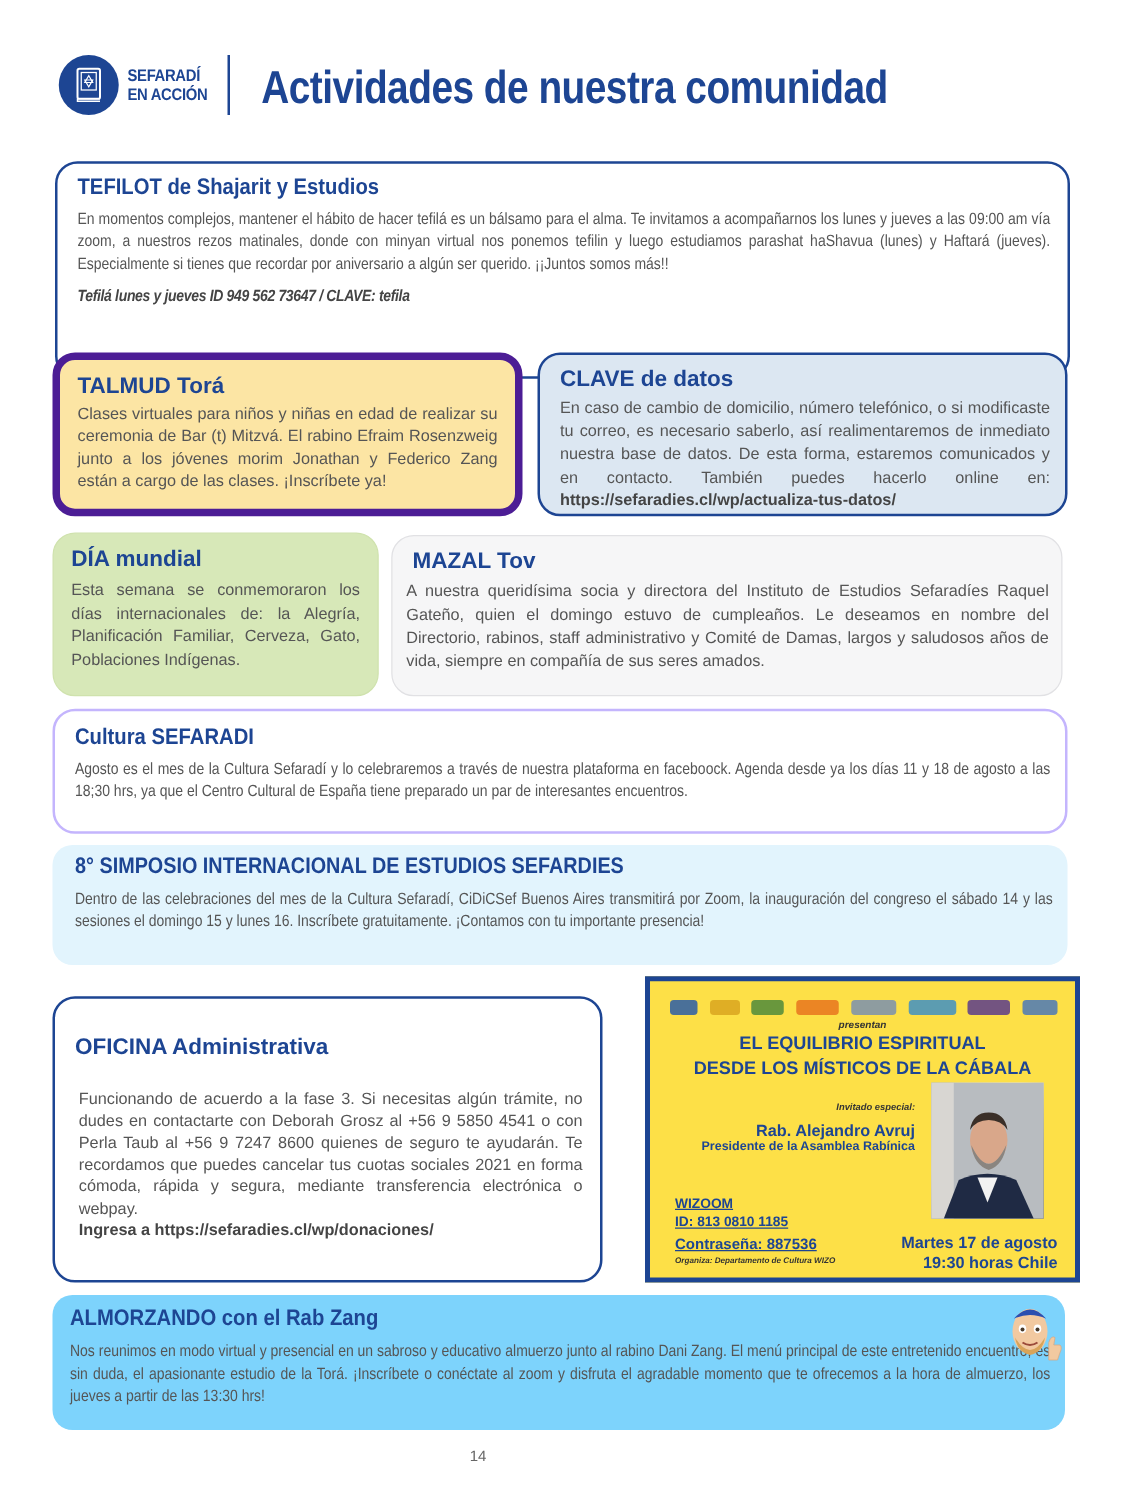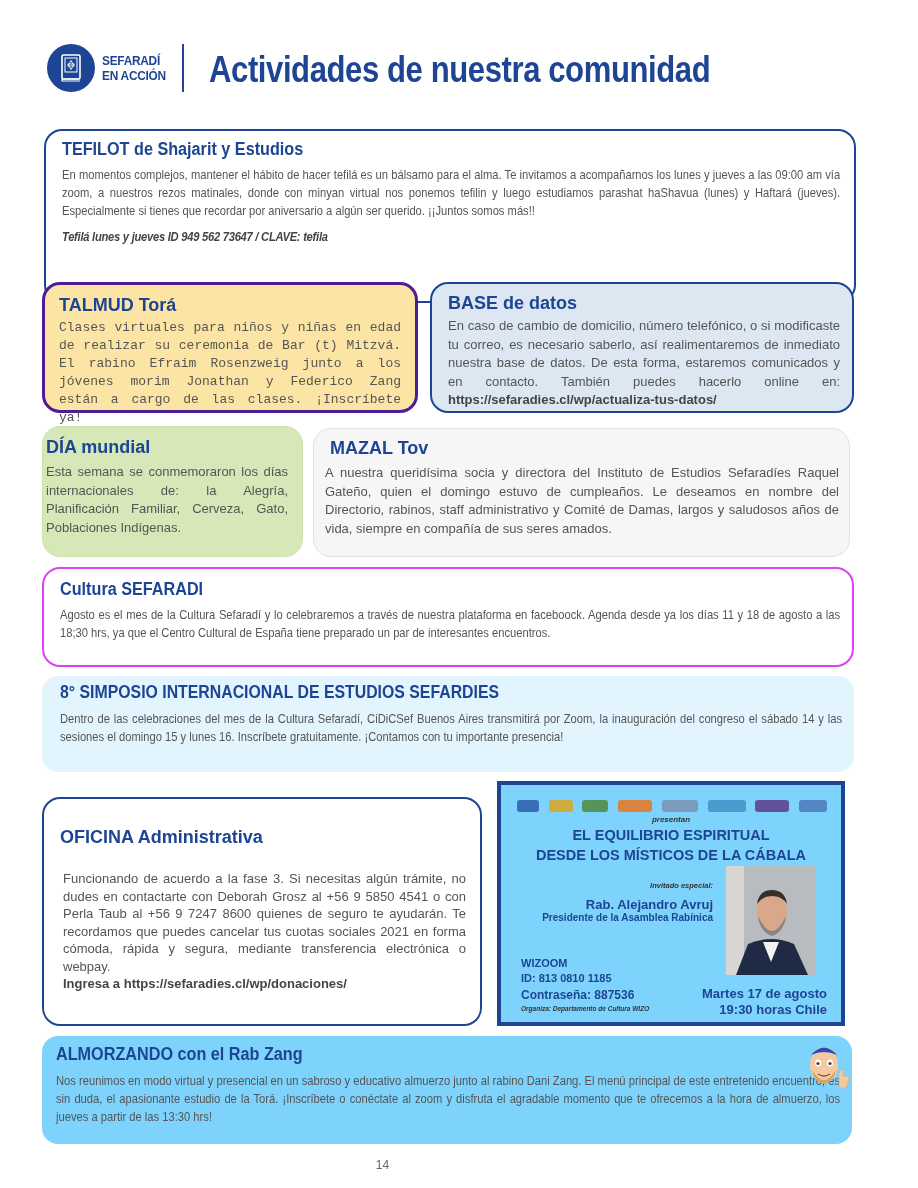--- a/index.html
+++ b/index.html
@@ -14,52 +14,52 @@
 
   .card { position: absolute; border-radius: 18px; }
   .card-title { font-weight: bold; color: #1d4593; font-size: 18px; white-space: nowrap; }
   .card-body { font-size: 13px; line-height: 18px; color: #555; text-align: justify; }
   .strong { font-weight: bold; color: #444; }
 
   #tefilot { left: 44px; top: 129px; width: 812px; height: 174px; border: 2px solid #1d4593; background: #fff; padding: 8px 14px 0 16px; }
   #tefilot .card-body { margin-top: 6px; }
   #tefilot .foot { margin-top: 9px; font-style: italic; font-weight: bold; color: #444; font-size: 13px; letter-spacing: -0.3px; }
 
-  #talmud { left: 42px; top: 282px; width: 376px; height: 131px; background: #fce5a4; border: 3px solid #4c1d95; padding: 10px 14px 0 14px; }
-  #talmud .card-body { margin-top: 3px; font-size: 13px; line-height: 18px; font-family: Liberation Mono, monospace; }
+  #talmud { left: 42px; top: 282px; width: 376px; height: 131px; background: #fce5a4; border: 6px solid #4c1d95; padding: 10px 14px 0 14px; }
+  #talmud .card-body { margin-top: 3px; font-size: 13px; line-height: 18px; }
 
   #base { left: 430px; top: 282px; width: 424px; height: 131px; background: #dce7f2; border: 2px solid #1d4593; padding: 9px 12px 0 16px; }
   #base .card-body { margin-top: 3px; font-size: 13px; line-height: 18.5px; }
 
-  #dia { left: 42px; top: 426px; width: 261px; height: 131px; background: #d7e8b8; border: 1px solid #cfe2ad; padding: 10px 14px 0 3px; }
+  #dia { left: 42px; top: 426px; width: 261px; height: 131px; background: #d7e8b8; border: 1px solid #cfe2ad; padding: 10px 14px 0 14px; }
   #dia .card-body { margin-top: 5px; font-size: 13px; line-height: 18.5px; }
 
   #mazal { left: 313px; top: 428px; width: 537px; height: 129px; background: #f6f6f7; border: 1px solid #e1e1e4; padding: 9px 10px 0 11px; }
   #mazal .card-title { padding-left: 5px; }
   #mazal .card-body { margin-top: 5px; font-size: 13px; line-height: 18.5px; }
 
-  #cultura { left: 42px; top: 567px; width: 812px; height: 100px; border: 2px solid #d946ef; background: #fff; padding: 10px 12px 0 16px; }
+  #cultura { left: 42px; top: 567px; width: 812px; height: 100px; border: 2px solid #c4b5fd; background: #fff; padding: 10px 12px 0 16px; }
   #cultura .card-body { margin-top: 6px; }
 
   #simposio { left: 42px; top: 676px; width: 812px; height: 96px; background: #e2f4fd; padding: 6px 12px 0 18px; border-radius: 16px; }
   #simposio .card-body { margin-top: 7px; }
 
   #oficina { left: 42px; top: 797px; width: 440px; height: 229px; border: 2px solid #1d4593; background: #fff; padding: 28px 14px 0 16px; }
   #oficina .card-body { margin-top: 22px; padding-left: 3px; font-size: 13px; line-height: 17.5px; }
 
-  #flyer { position: absolute; left: 497px; top: 781px; width: 348px; height: 245px; border: 4px solid #1d4593; background: #7dd3fc; }
+  #flyer { position: absolute; left: 516px; top: 781px; width: 348px; height: 245px; border: 4px solid #1d4593; background: #fde047; }
   .logos-row { position: absolute; left: 16px; top: 12px; width: 310px; height: 18px; display: flex; justify-content: space-between; align-items: center; }
   .logo-chip { height: 12px; border-radius: 3px; opacity: 0.85; }
   .fl-presentan { position: absolute; left: 0; width: 100%; top: 30px; text-align: center; font-size: 8px; font-style: italic; font-weight: bold; color: #333; }
   .fl-title { position: absolute; left: 0; width: 100%; text-align: center; font-weight: bold; color: #1d4593; font-size: 14.5px; }
   .fl-guest-label { position: absolute; right: 128px; top: 96px; font-size: 7.5px; font-style: italic; font-weight: bold; color: #333; }
   .fl-guest { position: absolute; right: 128px; top: 112px; font-size: 13px; font-weight: bold; color: #1d4593; text-align: right; }
   .fl-guest-role { position: absolute; right: 128px; top: 127px; font-size: 10px; font-weight: bold; color: #1d4593; text-align: right; }
   .fl-photo { position: absolute; left: 225px; top: 81px; width: 90px; height: 109px; background: linear-gradient(135deg, #bfc3c7 0%, #e6e2dc 35%, #8a9098 70%, #6e747c 100%); overflow: hidden; }
-  .fl-zoom { position: absolute; left: 20px; font-size: 11px; font-weight: bold; color: #1d4593; }
+  .fl-zoom { position: absolute; left: 20px; font-size: 11px; font-weight: bold; color: #1d4593; text-decoration: underline; }
   .fl-org { position: absolute; left: 20px; top: 220px; font-size: 6.5px; font-style: italic; font-weight: bold; color: #333; }
   .fl-date { position: absolute; right: 14px; font-size: 13px; font-weight: bold; color: #1d4593; text-align: right; }
 
   #almuerzo { left: 42px; top: 1036px; width: 810px; height: 108px; background: #7dd3fc; padding: 8px 12px 0 14px; border-radius: 16px; }
   #almuerzo .card-body { margin-top: 7px; }
   .avatar { position: absolute; right: 2px; top: 2px; width: 44px; height: 52px; }
 
   .page-number { position: absolute; left: 0; width: 765px; top: 1158px; text-align: center; font-size: 12px; color: #666; }
 
   .cond { transform: scaleX(0.86); transform-origin: left top; width: 116.3%; }
@@ -91,21 +91,21 @@
   <div class="card-body cond">En momentos complejos, mantener el hábito de hacer tefilá es un bálsamo para el alma.  Te invitamos a acompañarnos los lunes y jueves a las 09:00 am vía zoom, a nuestros rezos matinales, donde con minyan virtual nos ponemos tefilin y luego estudiamos parashat haShavua (lunes) y Haftará (jueves). Especialmente si tienes que recordar por aniversario a algún ser querido. ¡¡Juntos somos más!!</div>
   <div class="foot cond">Tefilá lunes y jueves ID 949 562 73647 / CLAVE: tefila</div>
 </div>
 
 <div class="card" id="talmud">
   <div class="card-title">TALMUD Torá</div>
   <div class="card-body">Clases virtuales para niños y niñas en edad de realizar su ceremonia de Bar (t) Mitzvá. El rabino Efraim Rosenzweig junto a los jóvenes morim Jonathan y Federico Zang están a cargo de las clases.  ¡Inscríbete ya!</div>
 </div>
 
 <div class="card" id="base">
-  <div class="card-title">BASE de datos</div>
+  <div class="card-title">CLAVE de datos</div>
   <div class="card-body"><span>En caso de cambio de domicilio, número telefónico, o si modificaste tu correo, es necesario saberlo, así realimentaremos de inmediato nuestra base de datos. De esta forma, estaremos comunicados y en contacto. También puedes hacerlo online en: </span><span class="strong">https://sefaradies.cl/wp/actualiza-tus-datos/</span></div>
 </div>
 
 <div class="card" id="dia">
   <div class="card-title">DÍA mundial</div>
   <div class="card-body">Esta semana se conmemoraron los días internacionales de: la Alegría, Planificación Familiar, Cerveza, Gato, Poblaciones Indígenas.</div>
 </div>
 
 <div class="card" id="mazal">
   <div class="card-title">MAZAL Tov</div>

